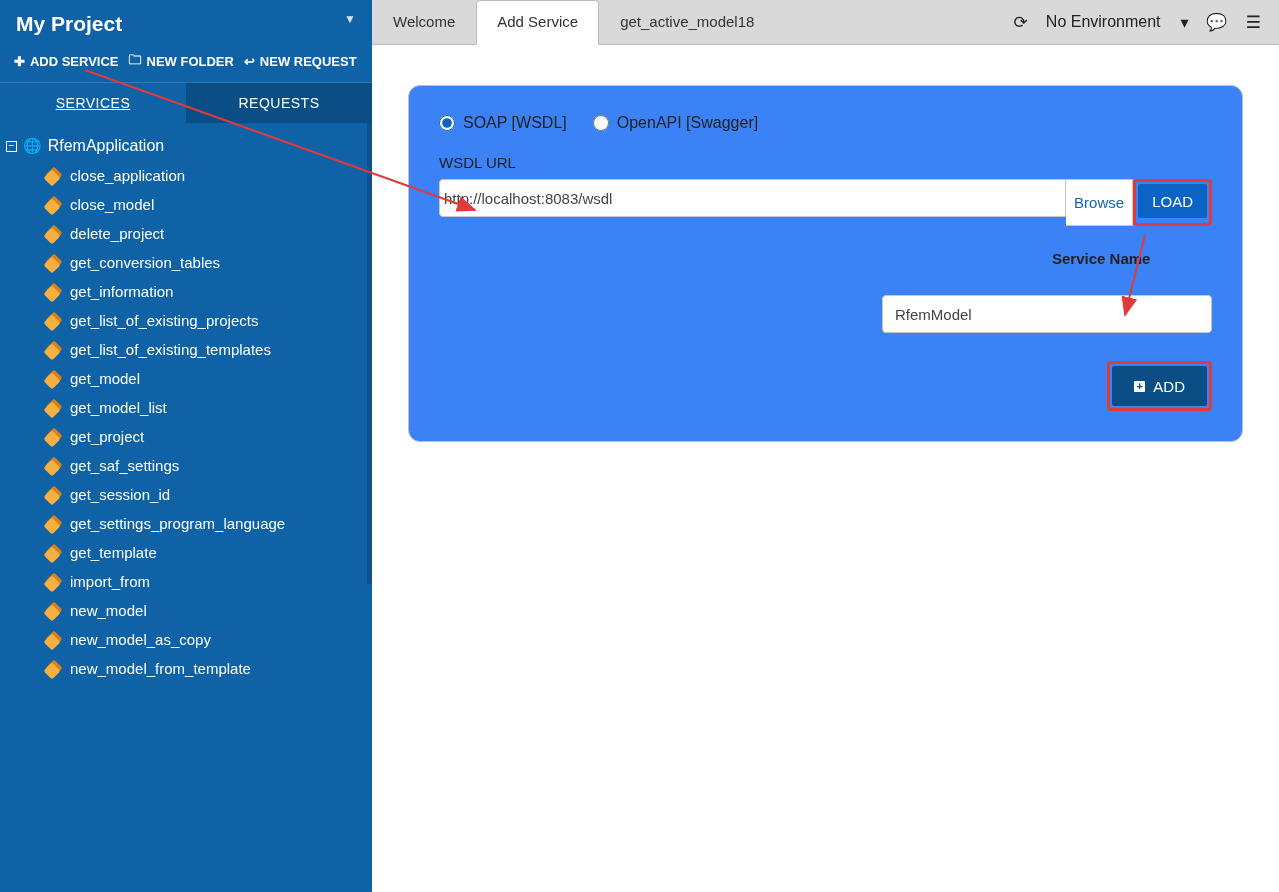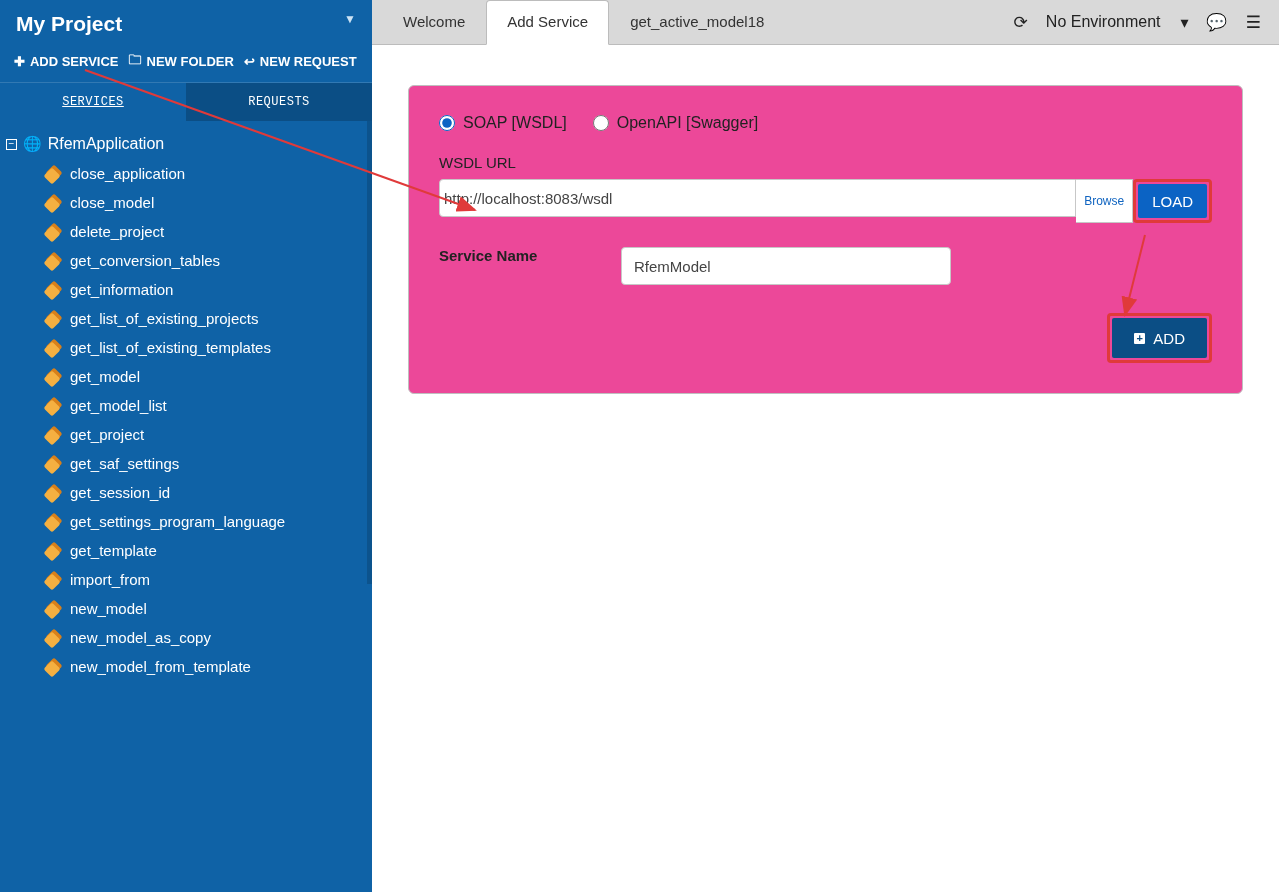--- a/index.html
+++ b/index.html
@@ -54,26 +54,25 @@
     display: inline-block;
   }
   .sidebar-tabs {
     display: flex;
     border-top: 1px solid rgba(255,255,255,0.15);
   }
   .sidebar-tab {
     flex: 1;
     text-align: center;
     padding: 12px 0;
-    font-size: 12px;
+    font-size: 14px;
     font-weight: 400;
     letter-spacing: 0.5px;
     cursor: pointer;
     background: #0b4e85;
-    font-family: Liberation Mono, monospace;
   }
   .sidebar-tab.active {
     background: #0f62a6;
     text-decoration: underline;
   }
   .tree {
     flex: 1;
     overflow-y: auto;
     padding: 8px 0 8px 0;
     position: relative;
@@ -148,21 +147,20 @@
   .topbar {
     height: 45px;
     background: #d9d9d9;
     display: flex;
     align-items: stretch;
     border-bottom: 1px solid #bcbcbc;
   }
   .tabs {
     display: flex;
     align-items: stretch;
-    padding-left: 10px;
   }
   .tab {
     padding: 12px 20px 10px 20px;
     font-size: 15px;
     color: #333;
     border: 1px solid transparent;
     border-bottom: none;
     cursor: pointer;
     background: #d9d9d9;
   }
@@ -194,22 +192,22 @@
     font-size: 16px;
   }
   .content {
     flex: 1;
     background: #fff;
     padding: 40px 36px;
     position: relative;
   }
   .panel {
     border: 1px solid #bfbfbf;
-    background: #ec4899;
-    border-radius: 6px;
+    background: #3b82f6;
+    border-radius: 12px;
     padding: 28px 30px 30px 30px;
   }
   .radio-row {
     display: flex;
     gap: 26px;
     align-items: center;
     margin-bottom: 22px;
     font-size: 16px;
     color: #222;
   }
@@ -240,21 +238,21 @@
     padding: 0 4px;
     font-size: 15px;
     color: #444;
     background: #fff;
   }
   .browse-link {
     display: flex;
     align-items: center;
     padding: 14px 8px;
     color: #1064c0;
-    font-size: 12px;
+    font-size: 15px;
     background: #fff;
     border: 1px solid #c7c7c7;
     border-left: none;
     cursor: pointer;
   }
   .load-wrap {
     border: 3px solid #e03a3a;
     border-radius: 4px;
     padding: 2px;
     margin-left: 0;
@@ -264,23 +262,24 @@
     background: #0b63c4;
     color: #fff;
     border: none;
     padding: 0 14px;
     font-size: 15px;
     cursor: pointer;
     border-radius: 2px;
   }
   .service-row {
     display: flex;
-    align-items: flex-start;
-    gap: 22px;
+    align-items: flex-end;
+    gap: 28px;
     margin-bottom: 28px;
+    flex-direction: column;
   }
   .service-label {
     font-size: 15px;
     font-weight: 600;
     color: #222;
     width: 160px;
   }
   .service-input {
     width: 330px;
     height: 38px;

